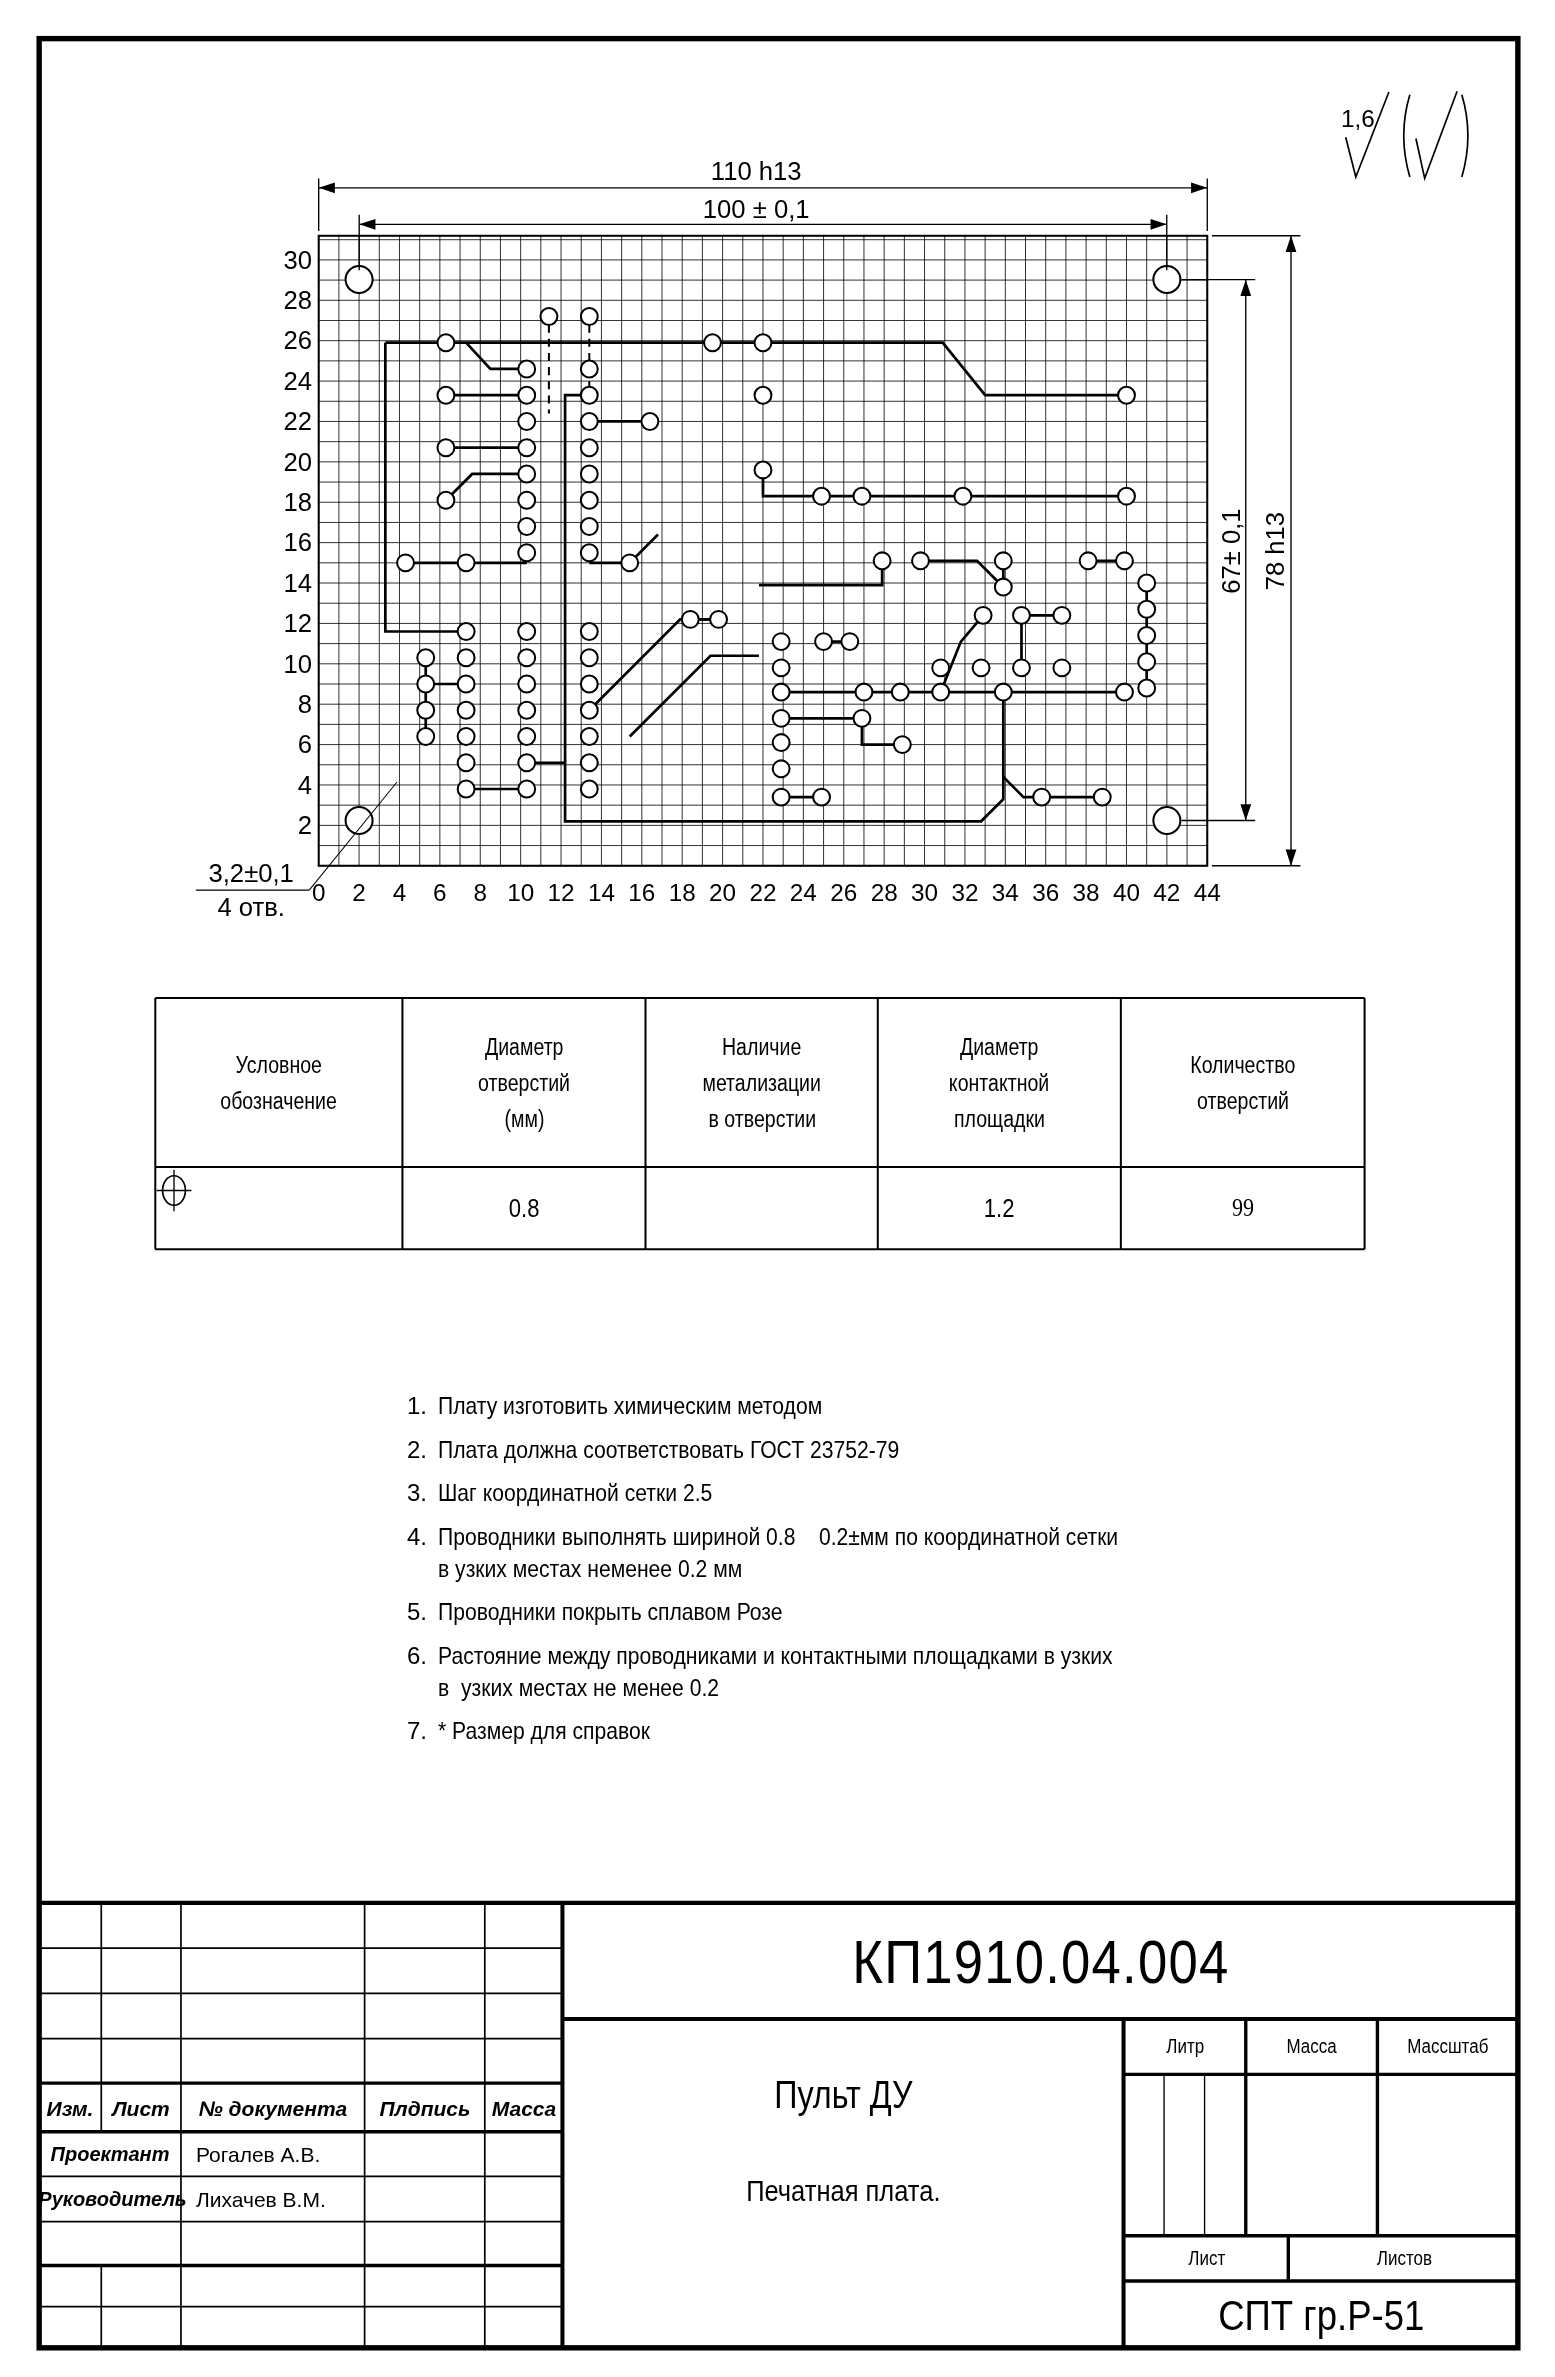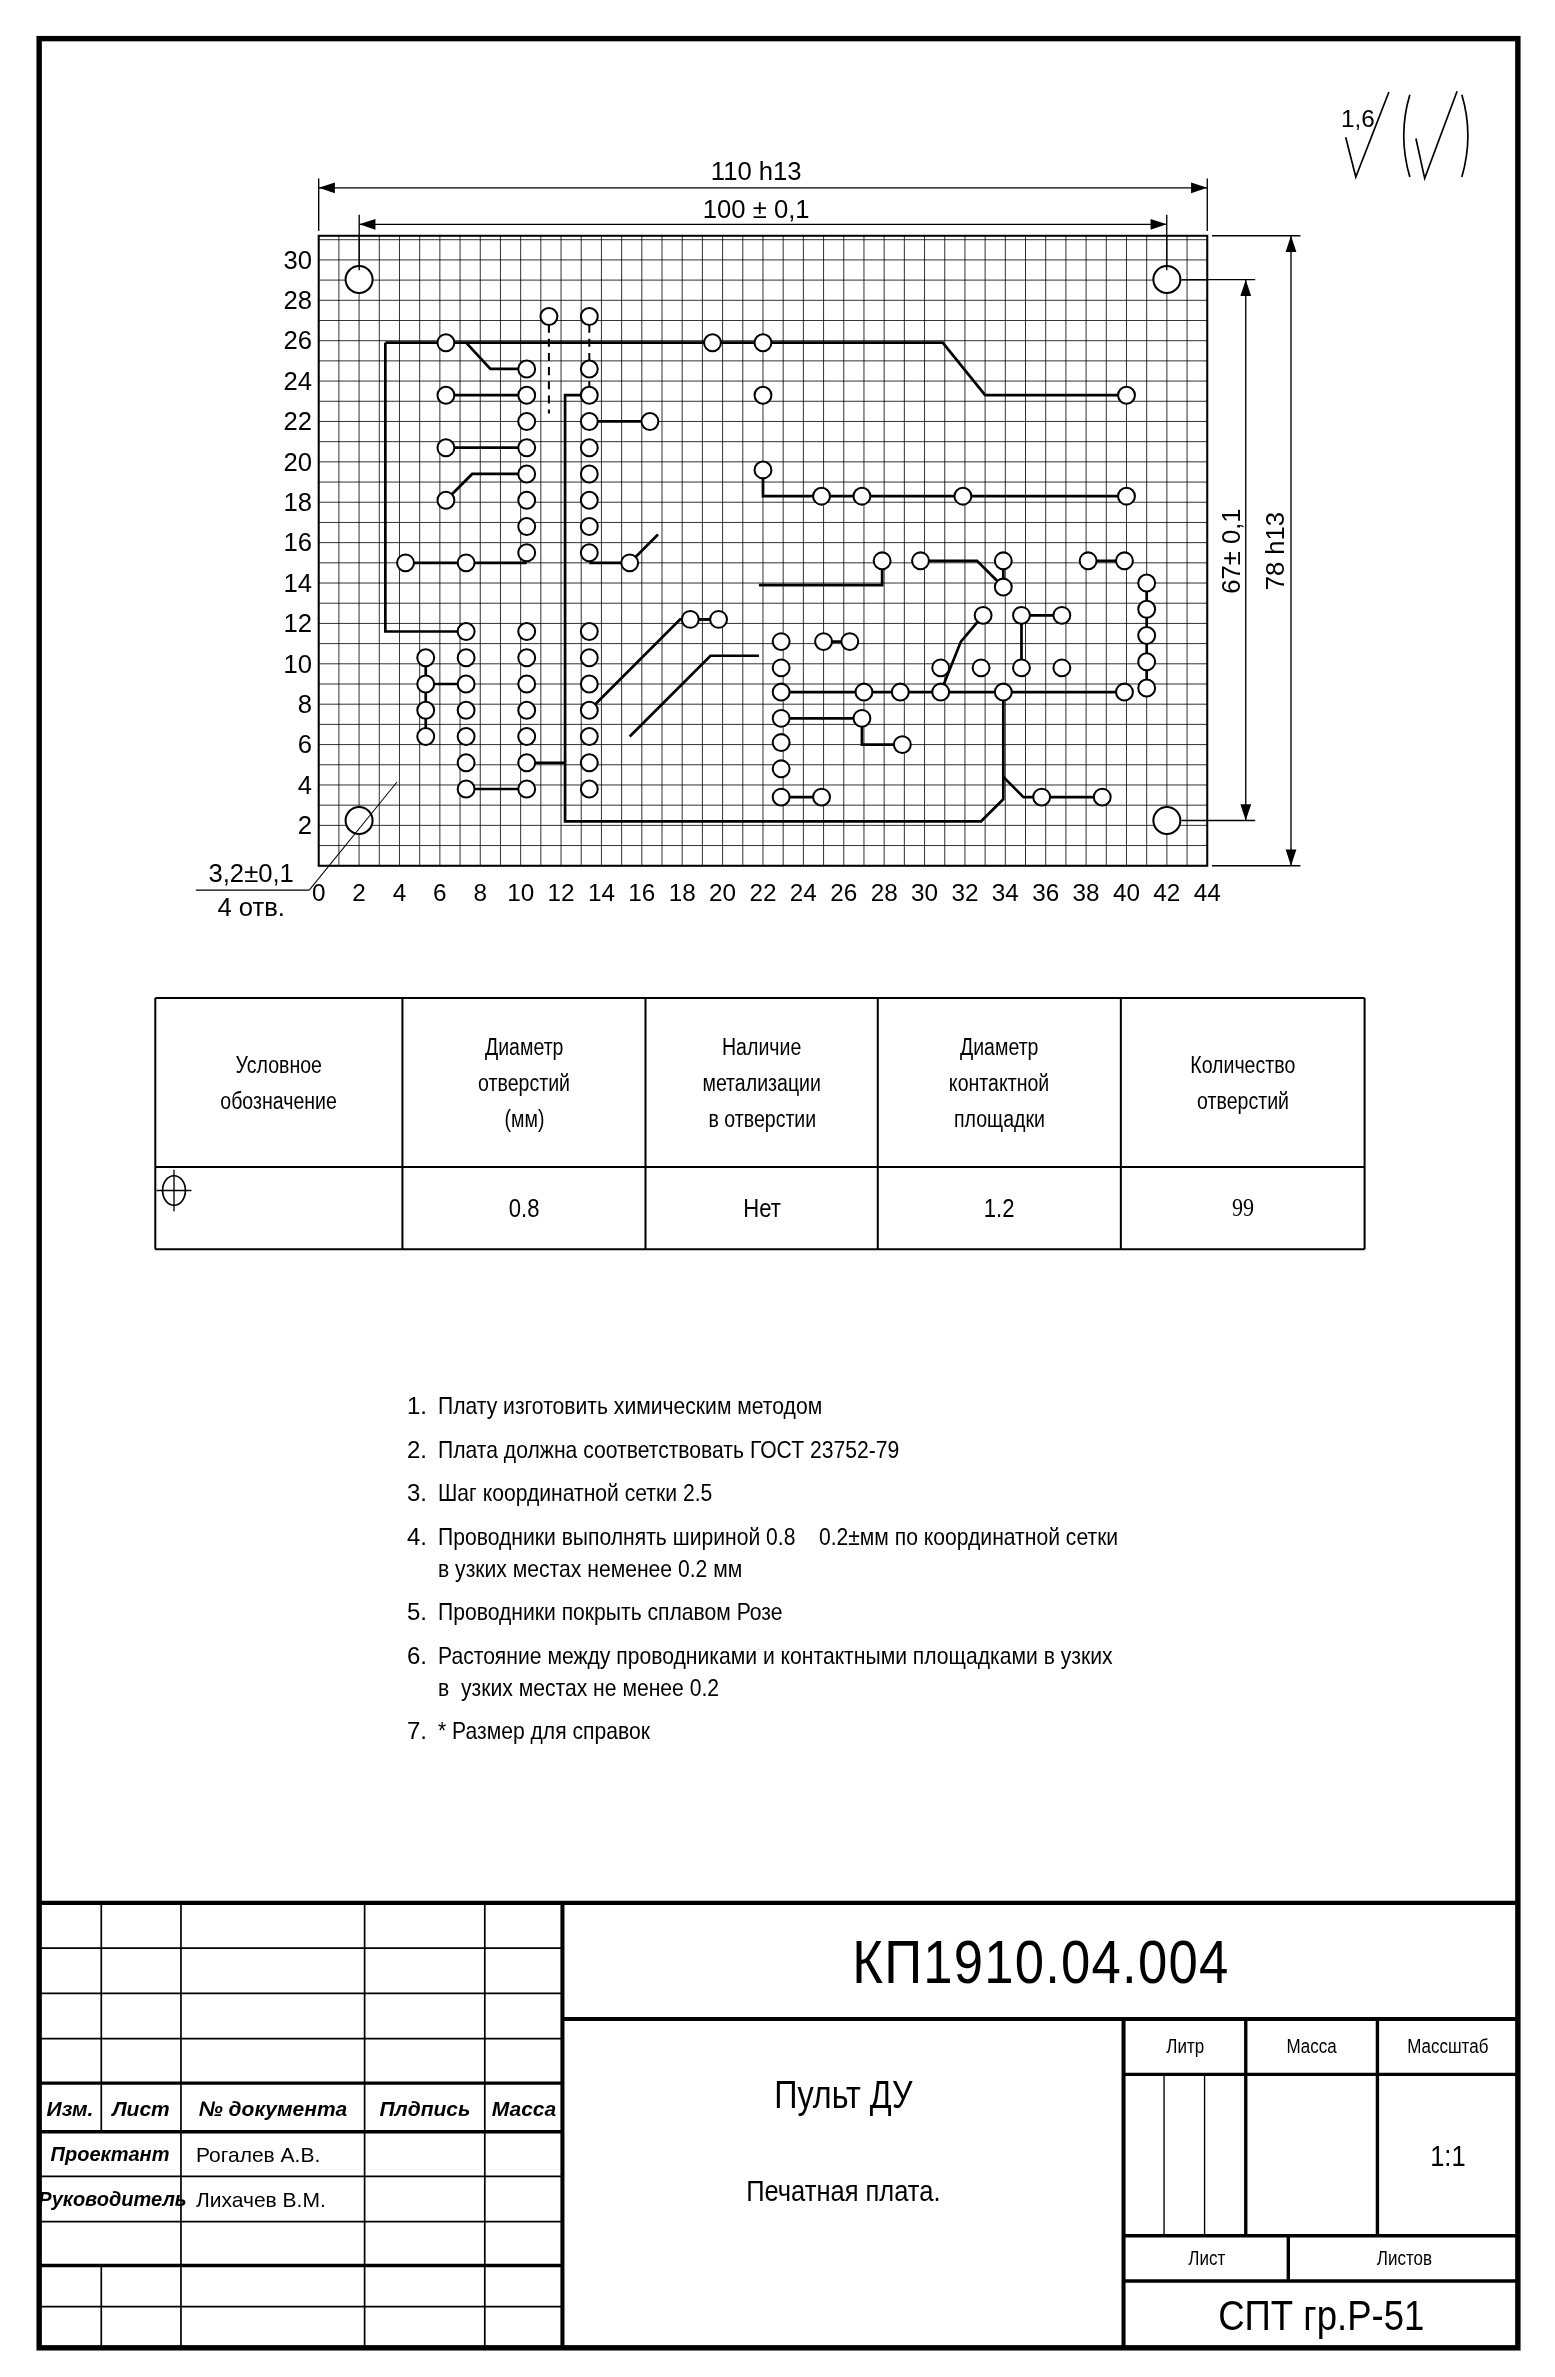--- a/index.html
+++ b/index.html
@@ -403,23 +403,20 @@
   <div class="abs ctr" style="left:155px;top:1167px;width:247px;height:82px;">
     <svg width="38" height="47" viewBox="0 0 56 70">
       <ellipse cx="28" cy="35" rx="17" ry="22" fill="none" stroke="#000" stroke-width="2.5"></ellipse>
       <line x1="28" y1="4" x2="28" y2="66" stroke="#000" stroke-width="2"></line>
       <line x1="2" y1="35" x2="54" y2="35" stroke="#000" stroke-width="2"></line>
     </svg>
   </div>
   <div class="abs ctr tbl-val" style="left:403px;top:1167px;width:243px;height:82px;">
     <span class="narrow">0.8</span>
   </div>
-  <div class="abs ctr tbl-val" style="left:646px;top:1167px;width:232px;height:82px;">
-    <span class="narrow">Нет</span>
-  </div>
   <div class="abs ctr tbl-val" style="left:878px;top:1167px;width:243px;height:82px;">
     <span class="narrow">1.2</span>
   </div>
   <div class="abs ctr tbl-val" style="left:1121px;top:1167px;width:244px;height:82px;font-family:Liberation Serif, serif;">
     <span class="narrow">99</span>
   </div>
 
   <div class="abs notes" style="left:407px;top:1390px;width:851px;">
     <div class="note-item">
       <span class="note-num">1.</span>
@@ -468,23 +465,20 @@
   </div>
   <div class="abs ctr tb-small" style="left:1124px;top:2019px;width:122px;height:55px;">
     <span class="narrow">Литр</span>
   </div>
   <div class="abs ctr tb-small" style="left:1246px;top:2019px;width:132px;height:55px;">
     <span class="narrow">Масса</span>
   </div>
   <div class="abs ctr tb-small" style="left:1378px;top:2019px;width:140px;height:55px;">
     <span class="narrow">Массштаб</span>
   </div>
-  <div class="abs ctr scale-val" style="left:1378px;top:2075px;width:140px;height:161px;">
-    <span class="narrow">1:1</span>
-  </div>
   <div class="abs ctr tb-small" style="left:1124px;top:2236px;width:165px;height:45px;">
     <span class="narrow">Лист</span>
   </div>
   <div class="abs ctr tb-small" style="left:1289px;top:2236px;width:230px;height:45px;">
     <span class="narrow">Листов</span>
   </div>
   <div class="abs ctr org" style="left:1124px;top:2282px;width:394px;height:67px;">
     <span class="narrow">СПТ гр.Р-51</span>
   </div>
 

